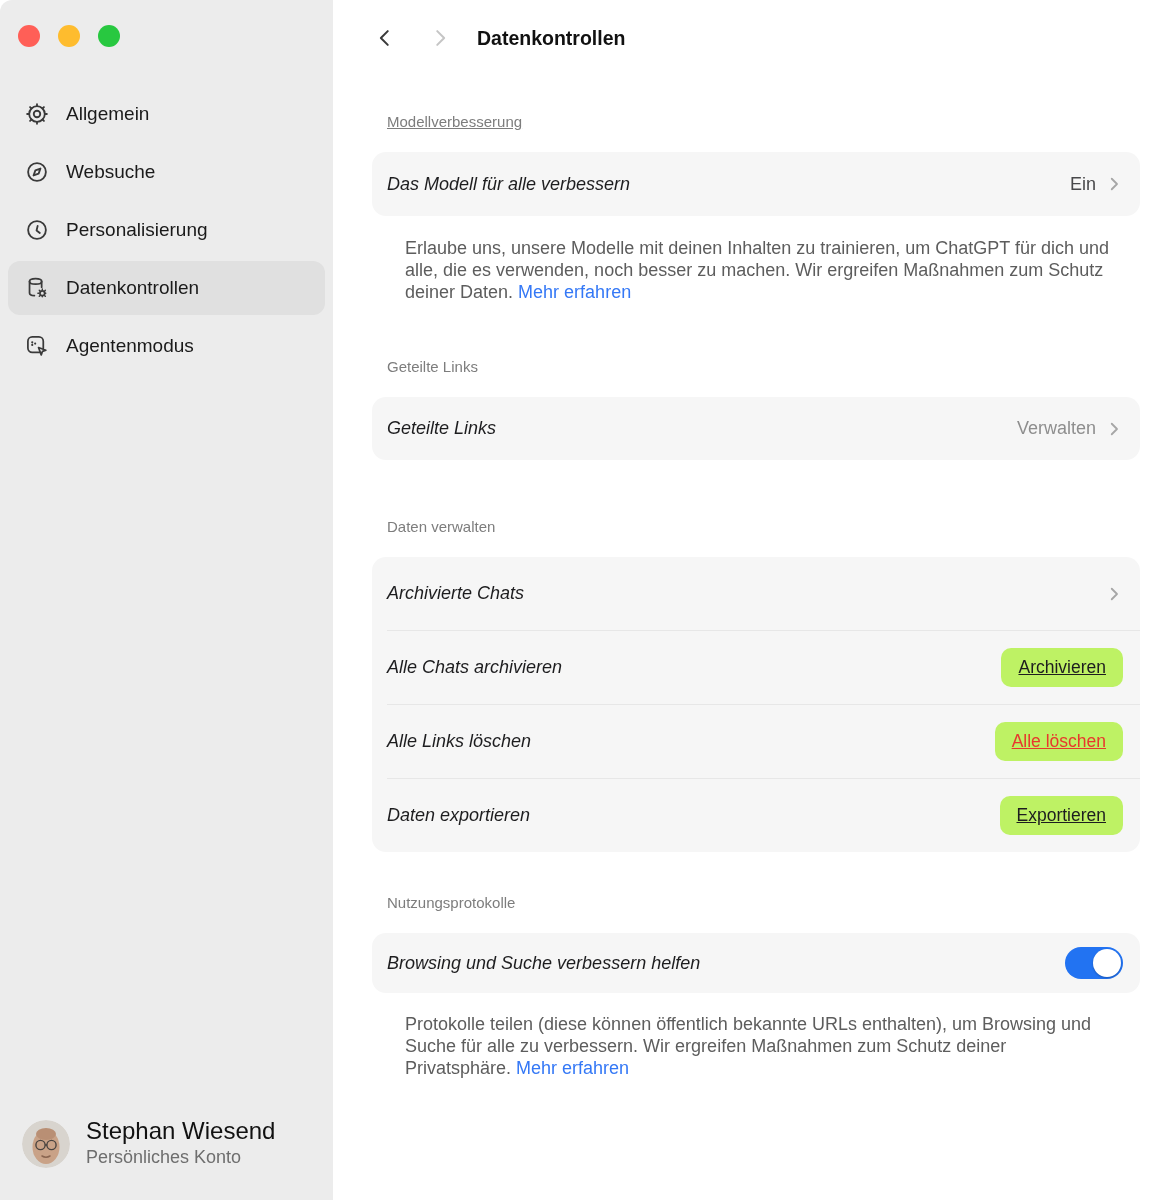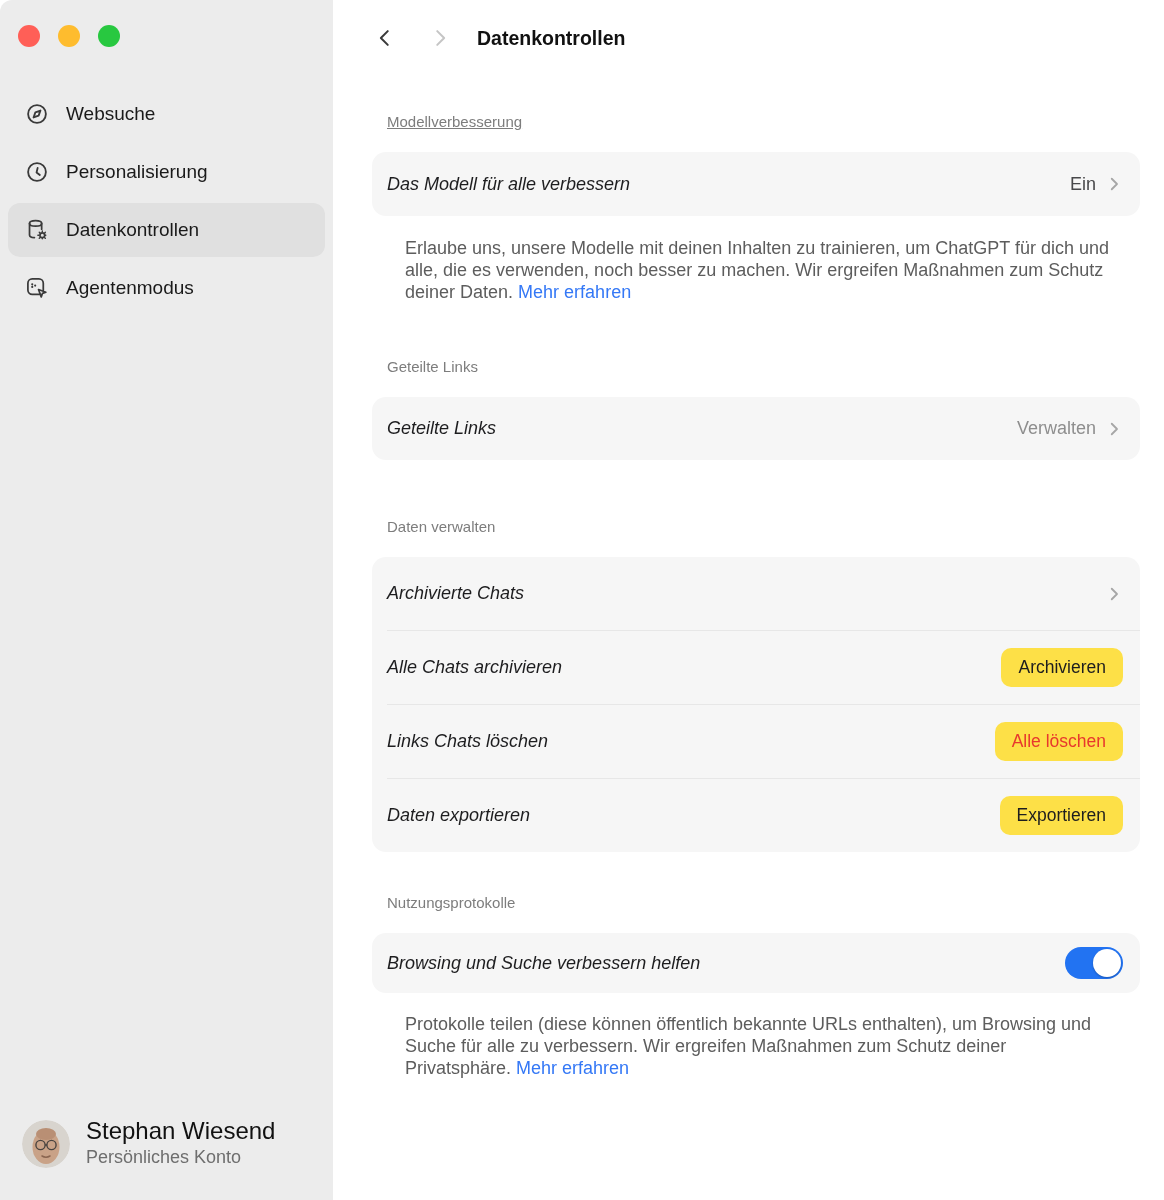--- a/index.html
+++ b/index.html
@@ -41,42 +41,52 @@
   .row-right{display:flex;align-items:center;gap:9px;}
   .h64{height:64px;}.h63{height:63px;}.h73{height:73px;}.h60{height:60px;}
   .value-dark{font-size:18px;color:#48484a;}
   .value-gray{font-size:18px;color:#8e8e8e;}
   .divider{height:1px;background:#e7e7e7;margin-left:15px;}
 
   .desc{margin:21px 0 0 33px;width:712px;font-size:18px;line-height:22px;color:#5d5d5d;}
   .desc a{color:#3478f6;text-decoration:none;}
   .desc-2{margin-top:20px;}
 
-  .pill-btn{background:#fde047;border:none;border-radius:10px;padding:9px 17px;
-            font-size:17.5px;color:#1d1d1f;font-family:inherit;cursor:default;}
+  .pill-btn{background:#bef264;border:none;border-radius:10px;padding:9px 17px;
+            font-size:17.5px;color:#1d1d1f;font-family:inherit;cursor:default;text-decoration:underline;}
   .pill-btn.destructive{color:#e8382d;}
 
   .toggle{width:58px;height:32px;border-radius:16px;background:#2273f2;position:relative;}
   .toggle .knob{position:absolute;top:2px;right:2px;width:28px;height:28px;border-radius:50%;
                 background:#fff;box-shadow:0 1px 2px rgba(0,0,0,.25);}
   svg{display:block;}
 </style>
 </head>
 <body>
 
 <div class="window">
 
   <div class="sidebar">
     <div class="traffic">
       <div class="light" style="background:#ff5f57"></div>
       <div class="light" style="background:#febc2e"></div>
       <div class="light" style="background:#28c840"></div>
     </div>
 
     <div class="nav">
+      <div class="nav-item">
+        <span class="nav-icon">
+          <svg width="26" height="26" viewBox="0 0 24 24" fill="none" stroke="#3a3a3a" stroke-width="1.7" stroke-linecap="round">
+            <circle cx="12" cy="12" r="7.2"></circle>
+              <circle cx="12" cy="12" r="3"></circle>
+            <path d="M12 4.8V2.9M12 21.1v-1.9M19.2 12h1.9M2.9 12h1.9M17.1 6.9l1.3-1.3M5.6 18.4l1.3-1.3M17.1 17.1l1.3 1.3M5.6 5.6l1.3 1.3"></path>
+          </svg>
+        </span>
+        <span>Allgemein</span>
+      </div>
       <div class="nav-item">
         <span class="nav-icon">
           <svg width="26" height="26" viewBox="0 0 24 24" fill="none" stroke="#3a3a3a" stroke-width="1.7" stroke-linejoin="round">
             <circle cx="12" cy="12" r="8.2"></circle>
             <path d="M15.2 8.8l-1.7 4.7-4.7 1.7 1.7-4.7z"></path>
           </svg>
         </span>
         <span>Websuche</span>
       </div>
       <div class="nav-item">
@@ -205,21 +215,21 @@
             </span>
           </span>
         </div>
         <div class="divider"></div>
         <div class="row h73">
           <span class="row-label">Alle Chats archivieren</span>
           <button class="pill-btn">Archivieren</button>
         </div>
         <div class="divider"></div>
         <div class="row h73">
-          <span class="row-label">Links Chats löschen</span>
+          <span class="row-label">Alle Links löschen</span>
           <button class="pill-btn destructive">Alle löschen</button>
         </div>
         <div class="divider"></div>
         <div class="row h73">
           <span class="row-label">Daten exportieren</span>
           <button class="pill-btn">Exportieren</button>
         </div>
       </div>
 
       <div class="section-label lbl-4">Nutzungsprotokolle</div>

